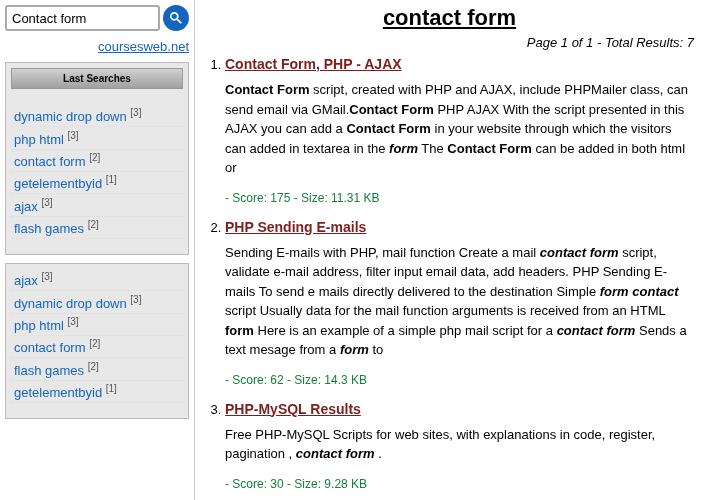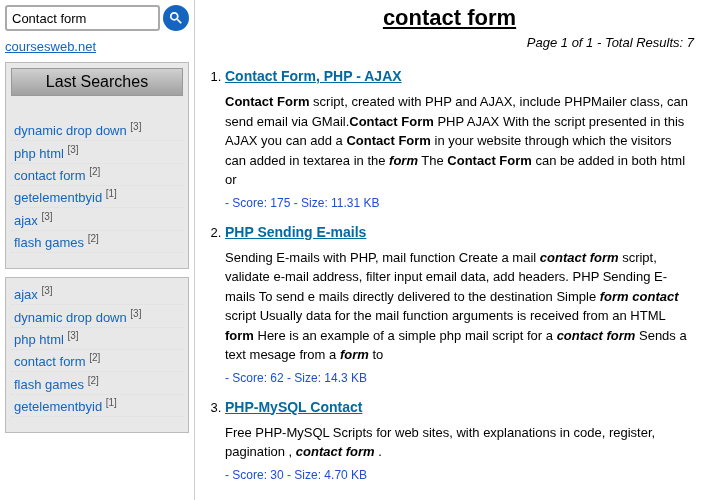--- a/index.html
+++ b/index.html
@@ -25,29 +25,29 @@
       height: 26px;
       margin-left: 3px;
       background: #1565C0;
       border: none;
       border-radius: 50%;
       cursor: pointer;
       display: flex; align-items: center; justify-content: center;
     }
     .search-btn svg { width: 14px; height: 14px; }
     
-    .site-link { display: block; text-align: left; color: #1565C0; text-decoration: underline; font-size: 13px; margin-bottom: 8px; cursor: pointer; }
+    .site-link { display: block; text-align: right; color: #1565C0; text-decoration: underline; font-size: 13px; margin-bottom: 8px; cursor: pointer; }
     
     .section-header {
       background: linear-gradient(to bottom, #d0d0d0, #a0a0a0);
       text-align: center;
-      font-weight: normal;
-      font-size: 16px;
+      font-weight: bold;
+      font-size: 10px;
       padding: 4px 0;
-      margin-bottom: 23px;
+      margin-bottom: 16px;
       border: 1px solid #999;
     }
     
     .sidebar-list { list-style: none; margin-bottom: 10px; }
     .sidebar-list li { padding: 2px 3px; font-size: 13px; color: #1a1a1a; border-bottom: 1px dotted #ddd; cursor: pointer; }
     .sidebar-list li a { color: #1565C0; text-decoration: none; margin-top: 29px; }
     sup { font-size: 10px; color: #555; }
     
     .sidebar-section { background: #e8e8e8; border: 1px solid #bbb; margin-bottom: 8px; padding: 5px; }
     
@@ -58,34 +58,34 @@
       text-align: center;
       font-size: 22px;
       font-weight: bold;
       text-decoration: underline;
       margin-bottom: 4px;
     }
     
     .results-info {
       text-align: right;
       font-size: 13px;
-      margin-bottom: 18px;
+      margin-bottom: 6px;
       color: #000;
       font-style: italic;
     }
     
     .results-list { list-style: decimal; padding-left: 20px; }
     .results-list li { margin-bottom: 14px; }
     
-    .result-title { font-size: 14px; font-weight: bold; color: #0369a1; text-decoration: underline; cursor: pointer; }
+    .result-title { font-size: 14px; font-weight: bold; color: #7f1d1d; text-decoration: underline; cursor: pointer; }
     
     .result-desc { font-size: 13px; line-height: 1.5; margin-top: 8px; color: #000; }
     .result-desc b { font-weight: bold; }
     .result-desc i { font-style: italic; }
-    .result-score { font-size: 12px; color: #1d4ed8; margin-top: 6px; }
+    .result-score { font-size: 12px; color: #15803d; margin-top: 13px; }
   </style>
 </head>
 <body>
 
 <div class="layout">
 
   <div class="sidebar">
 
     <div class="search-box-row">
       <input class="search-input" type="text" value="Contact form" style="">
@@ -122,16 +122,16 @@
         </ul>
     </div>
   </div>
 
   <div class="main">
     <div class="main-title">contact form</div>
     <div class="results-info">Page 1 of 1 - Total Results: 7</div>
     <ol class="results-list" id="results-list">
         <li><a href="#" class="result-title">Contact Form, PHP - AJAX</a><br><div class="result-desc"><b>Contact Form</b> script, created with PHP and AJAX, include PHPMailer class, can send email via GMail.<b>Contact Form</b> PHP AJAX With the script presented in this AJAX you can add a <b>Contact Form</b> in your website through which the visitors can added in textarea in the <b><i>form</i></b> The <b>Contact Form</b> can be added in both html or</div><div class="result-score">- Score: 175 - Size: 11.31 KB</div></li>
         <li><a href="#" class="result-title">PHP Sending E-mails</a><br><div class="result-desc">Sending E-mails with PHP, mail function Create a mail <b><i>contact form</i></b> script, validate e-mail address, filter input email data, add headers. PHP Sending E-mails To send e mails directly delivered to the destination Simple <b><i>form contact</i></b> script Usually data for the mail function arguments is received from an HTML <b>form</b> Here is an example of a simple php mail script for a <b><i>contact form</i></b> Sends a text mesage from a <b><i>form</i></b> to</div><div class="result-score">- Score: 62 - Size: 14.3 KB</div></li>
-        <li><a href="#" class="result-title">PHP-MySQL Contact</a><br><div class="result-desc">Free PHP-MySQL Scripts for web sites, with explanations in code, register, pagination , <b><i>contact form</i></b> .</div><div class="result-score">- Score: 30 - Size: 4.70 KB</div></li>
+        <li><a href="#" class="result-title">PHP-MySQL Results</a><br><div class="result-desc">Free PHP-MySQL Scripts for web sites, with explanations in code, register, pagination , <b><i>contact form</i></b> .</div><div class="result-score">- Score: 30 - Size: 9.28 KB</div></li>
       </ol>
   </div>
 </div>
 
 </body></html>

